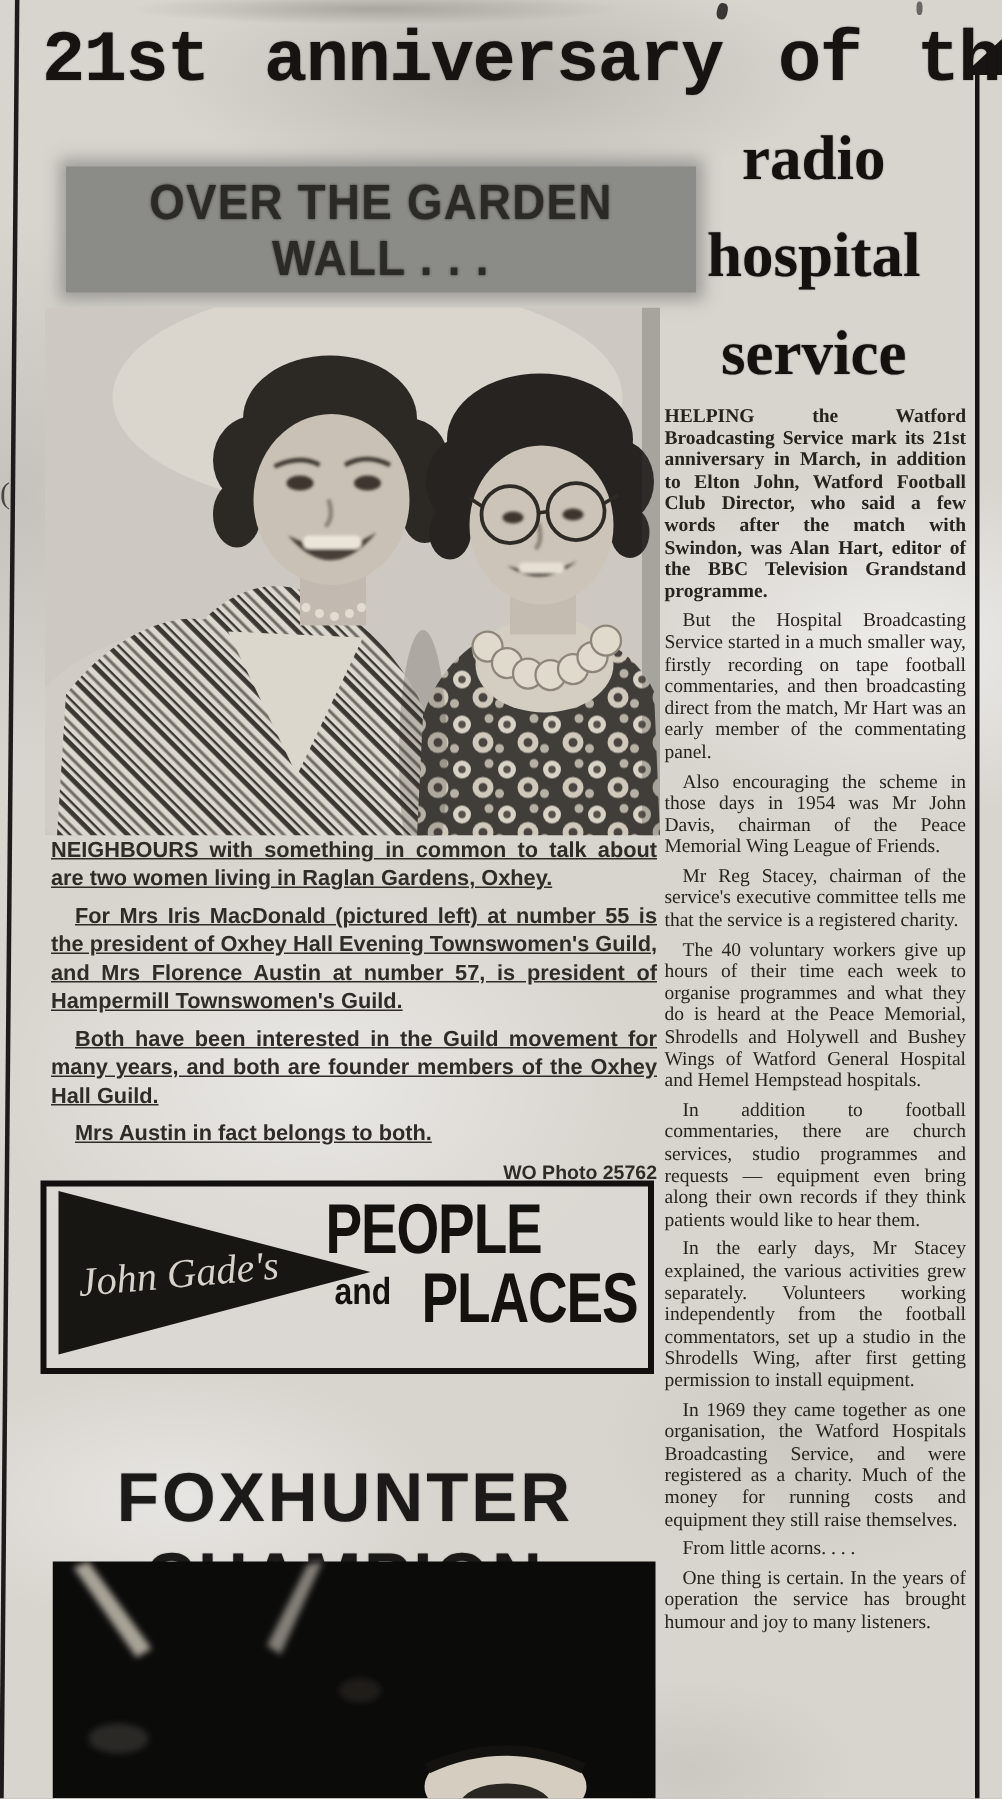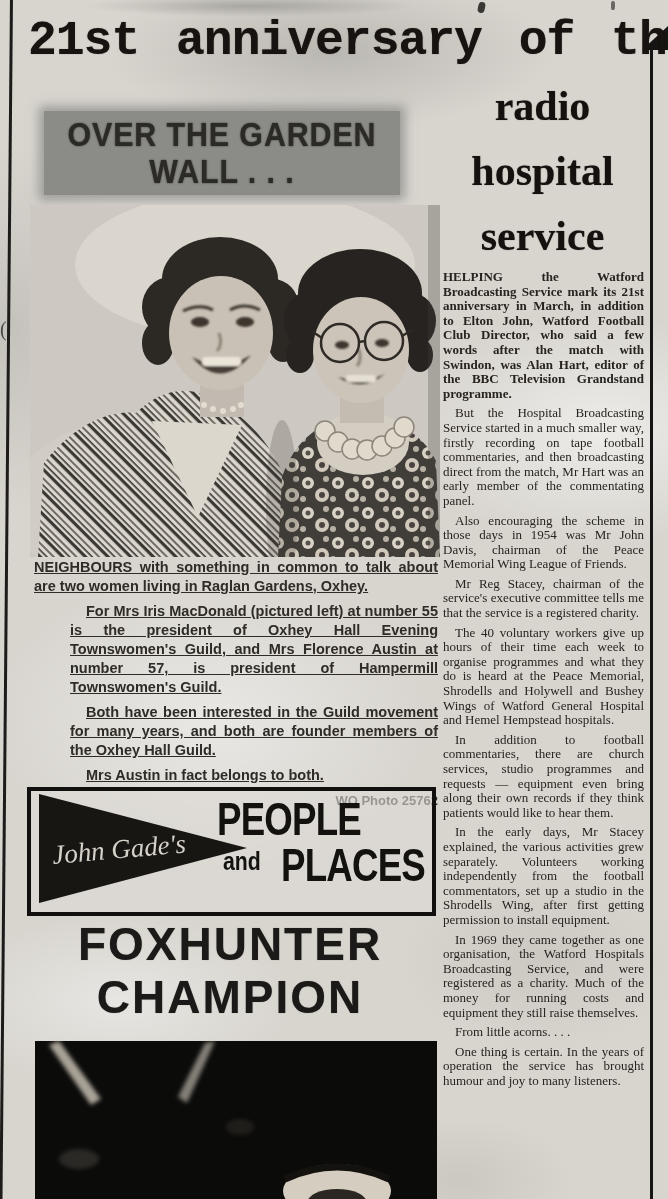--- a/index.html
+++ b/index.html
@@ -39,41 +39,41 @@
   .col-right-body{
     position:absolute;left:443px;top:270px;width:201px;
     font-family:"Liberation Serif",serif;font-size:13px;line-height:14.6px;
     color:#27231e;text-align:justify;
   }
   .col-right-body p{margin:0 0 5px 0;text-indent:12px;}
   .col-right-body p:first-child{text-indent:0;font-weight:bold;}
 
   
   .garden-banner{
-    position:absolute;left:44px;top:111px;width:356px;height:84px;
+    position:absolute;left:44px;top:111px;width:420px;height:84px;
     background:#8b8b87;box-shadow:0 0 10px 5px rgba(112,112,108,.55);
     display:flex;flex-direction:column;align-items:center;justify-content:center;
   }
   .garden-banner .gtext{
     font-family:"Liberation Sans",sans-serif;font-weight:700;font-size:33px;line-height:37px;
     letter-spacing:1px;color:#2c2a27;text-shadow:0 0 2px rgba(25,25,22,.75);
     transform:scaleX(.92);white-space:nowrap;
   }
 
   .women-photo{position:absolute;left:30px;top:205px;}
   .horse-photo{position:absolute;left:35px;top:1037px;}
 
   
   .caption{
     position:absolute;left:34px;top:558px;width:404px;
     font-family:"Liberation Sans",sans-serif;font-weight:700;font-size:14.5px;line-height:19px;
     color:#2f2c28;text-align:justify;
   }
   .caption p{margin:0 0 6px 0;text-decoration:underline;}
-  .caption p.indent{text-indent:16px;margin-left:36px;}
+  .caption p.indent{text-indent:16px;}
   .caption .credit{text-align:right;font-size:13px;margin-top:0;}
 
   
   .pp-box{
     position:absolute;left:27px;top:787px;width:401px;height:121px;
     border:4px solid #12100e;background:rgba(222,219,213,.6);
   }
   .pp-people{
     position:absolute;left:186px;top:0px;
     font-family:"Liberation Sans",sans-serif;font-weight:700;font-size:47px;letter-spacing:-1px;
@@ -84,21 +84,21 @@
     font-family:"Liberation Sans",sans-serif;font-weight:700;font-size:25px;color:#14120f;
     transform:scaleX(.85);transform-origin:left top;
   }
   .pp-places{
     position:absolute;left:250px;top:46px;
     font-family:"Liberation Sans",sans-serif;font-weight:700;font-size:47px;letter-spacing:-1px;
     color:#14120f;transform:scaleX(.78);transform-origin:left top;
   }
 
   .foxhunter{
-    position:absolute;left:30px;top:918px;width:400px;text-align:center;
+    position:absolute;left:30px;top:972px;width:400px;text-align:center;
     font-family:"Liberation Sans",sans-serif;font-weight:700;font-size:46px;line-height:53px;
     letter-spacing:2px;color:#1b1a18;text-shadow:0 0 1px rgba(15,15,12,.4);
   }
 </style>
 </head>
 <body>
 
 <div id="page">
 
   <div class="rule-left"></div>

